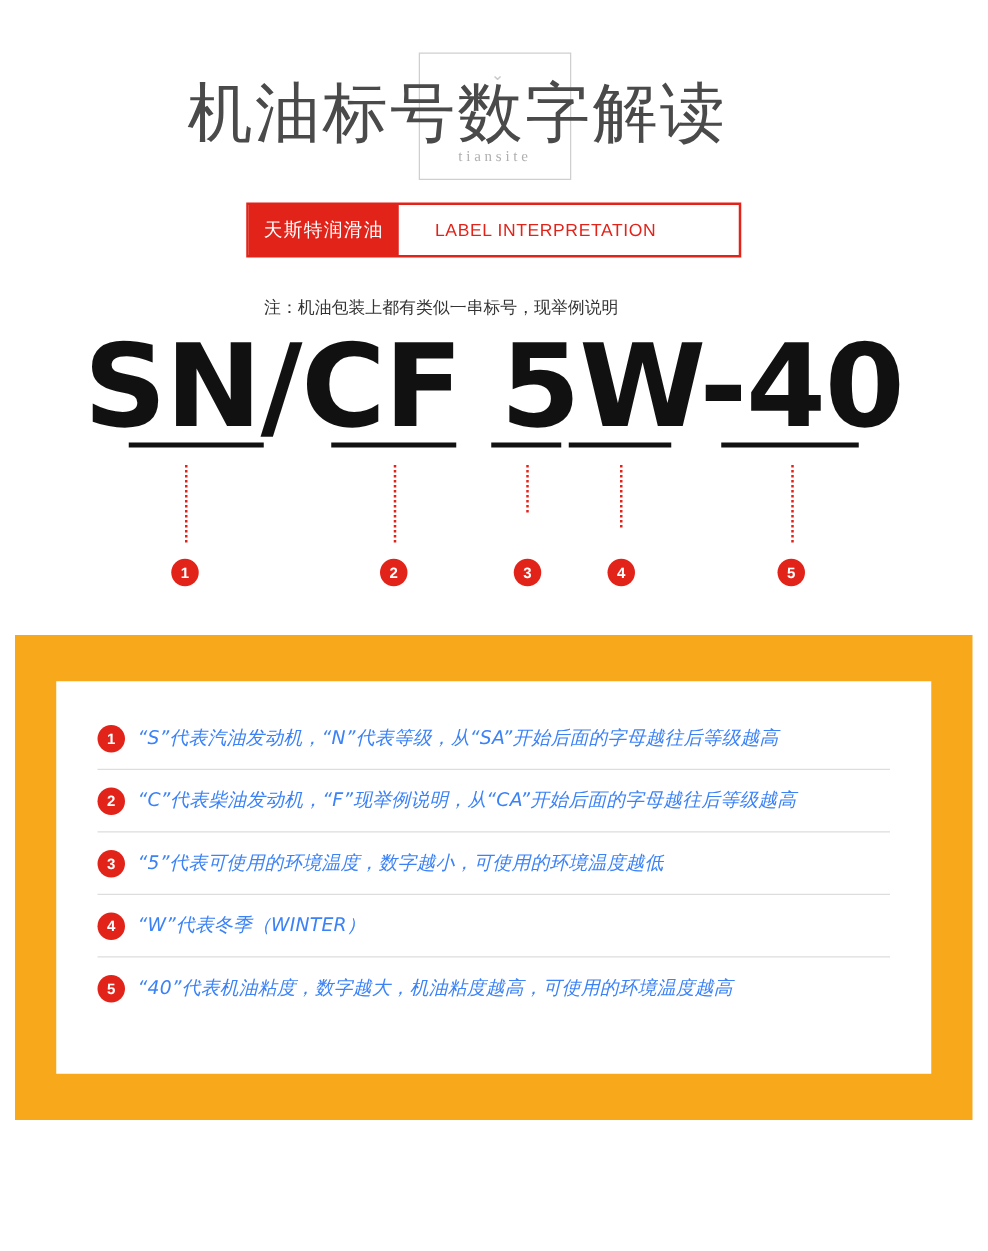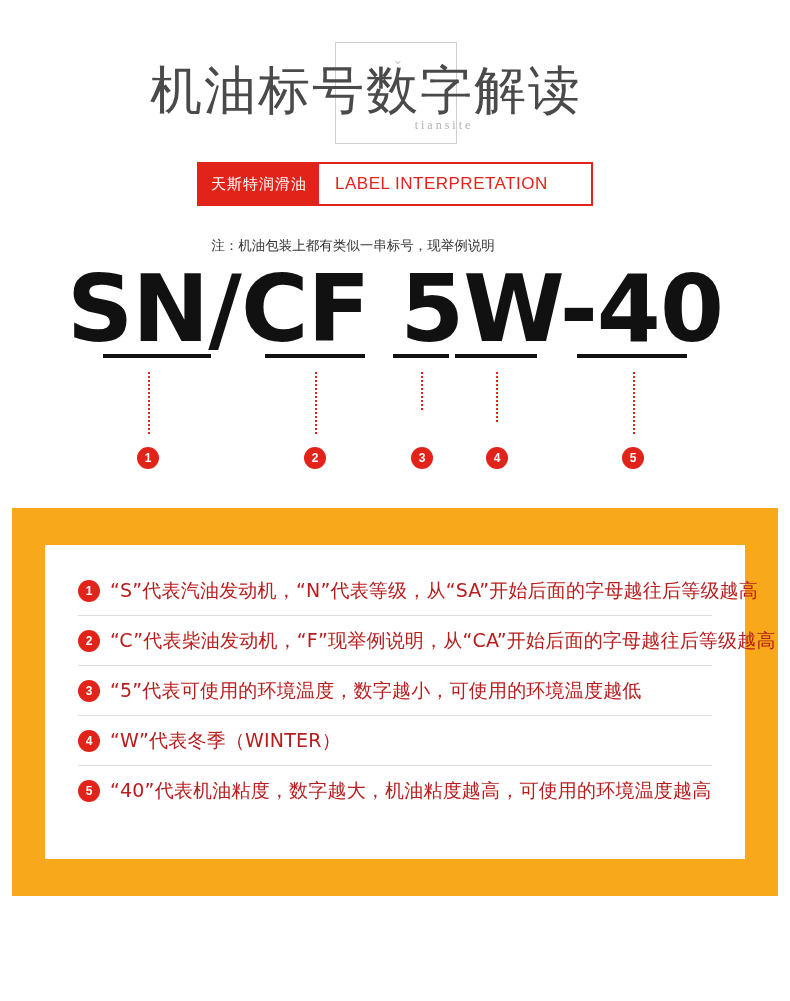--- a/index.html
+++ b/index.html
@@ -58,21 +58,20 @@
   .brand-latin {
     position: absolute;
     left: 335px;
     top: 118px;
     width: 122px;
     text-align: center;
     font-size: 12px;
     letter-spacing: 3px;
     color: #b0b0b0;
     font-family: "Liberation Serif", serif;
-    padding-left: 48px;
   }
 
   
   .banner {
     position: absolute;
     left: 197px;
     top: 162px;
     width: 396px;
     height: 44px;
     border: 2px solid #e2231a;
@@ -85,22 +84,22 @@
     color: #ffffff;
     font-size: 15px;
     padding: 0 12px;
     display: flex;
     align-items: center;
     letter-spacing: 1px;
     font-family: "DejaVu Sans", "Liberation Sans", sans-serif;
   }
   .banner-en {
     color: #e2231a;
-    font-size: 17px;
-    padding: 0 16px;
+    font-size: 14px;
+    padding: 0 29px;
     display: flex;
     align-items: center;
     letter-spacing: 0.5px;
     font-weight: 400;
   }
 
   
   .note {
     position: absolute;
     left: 0;
@@ -225,25 +224,26 @@
     background: #e2231a;
     color: #ffffff;
     font-size: 12px;
     font-weight: bold;
     text-align: center;
     line-height: 22px;
     margin-right: 10px;
     font-family: "Liberation Sans", sans-serif;
   }
   .row-text {
-    font-size: 19px;
-    color: #b91c1c;
+    font-size: 15px;
+    color: #3b82f6;
     font-family: "DejaVu Sans", "Liberation Sans", sans-serif;
     letter-spacing: 0.2px;
     white-space: nowrap;
+    font-style: italic;
   }
 </style>
 </head>
 <body>
 
 <div class="header">
   <div class="title-box"></div>
   <div class="title-chevron">⌄</div>
   <div class="main-title">机油标号数字解读</div>
   <div class="brand-latin">tiansite</div>

